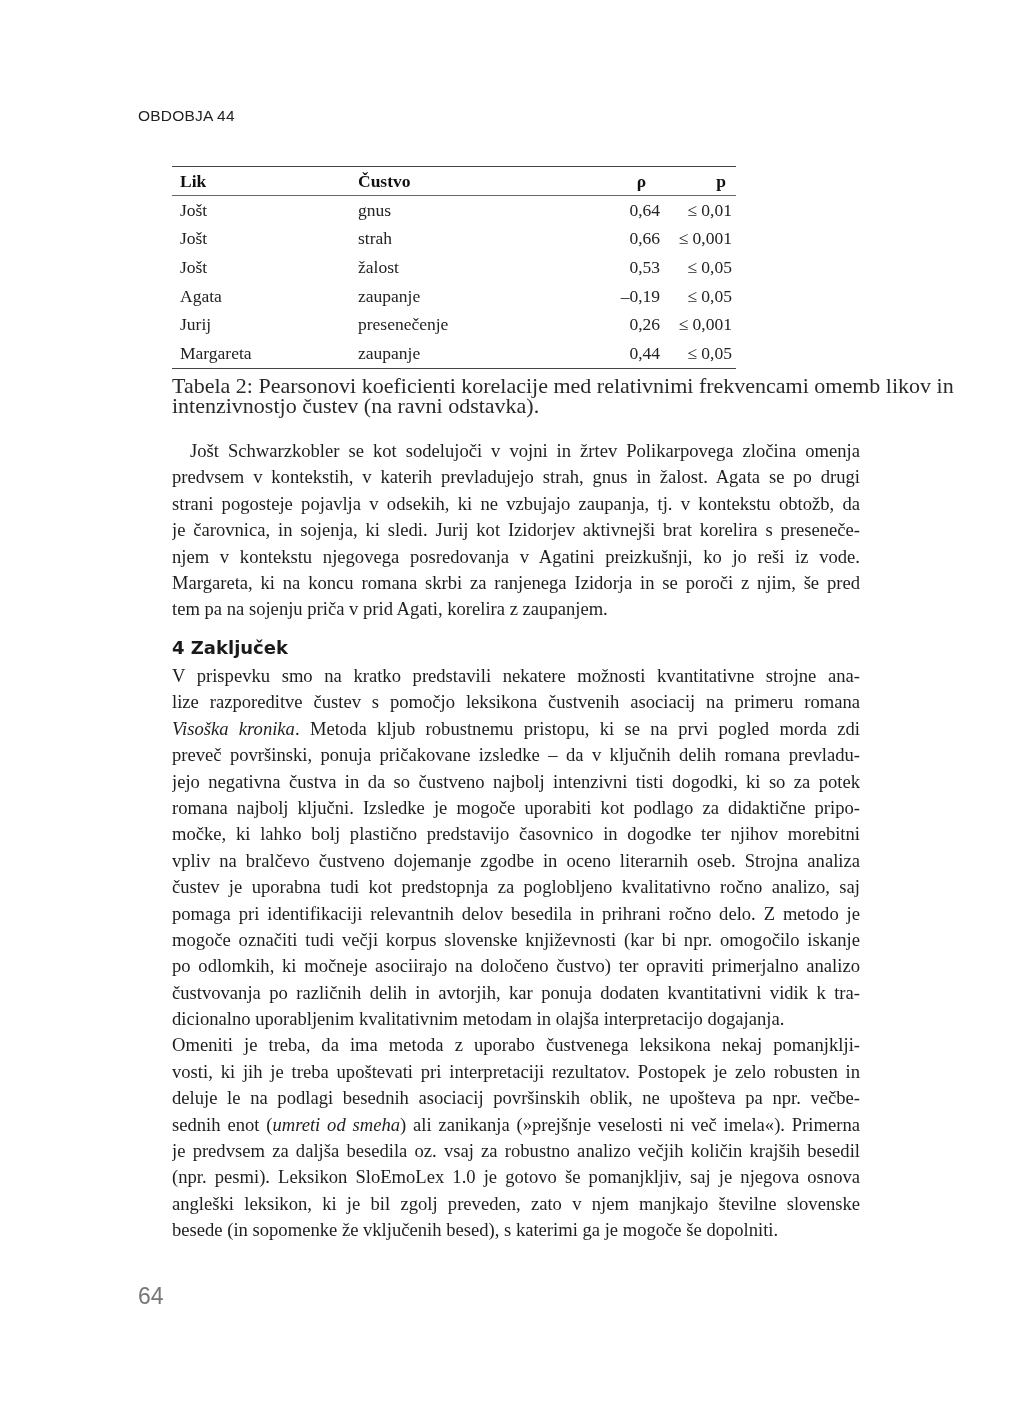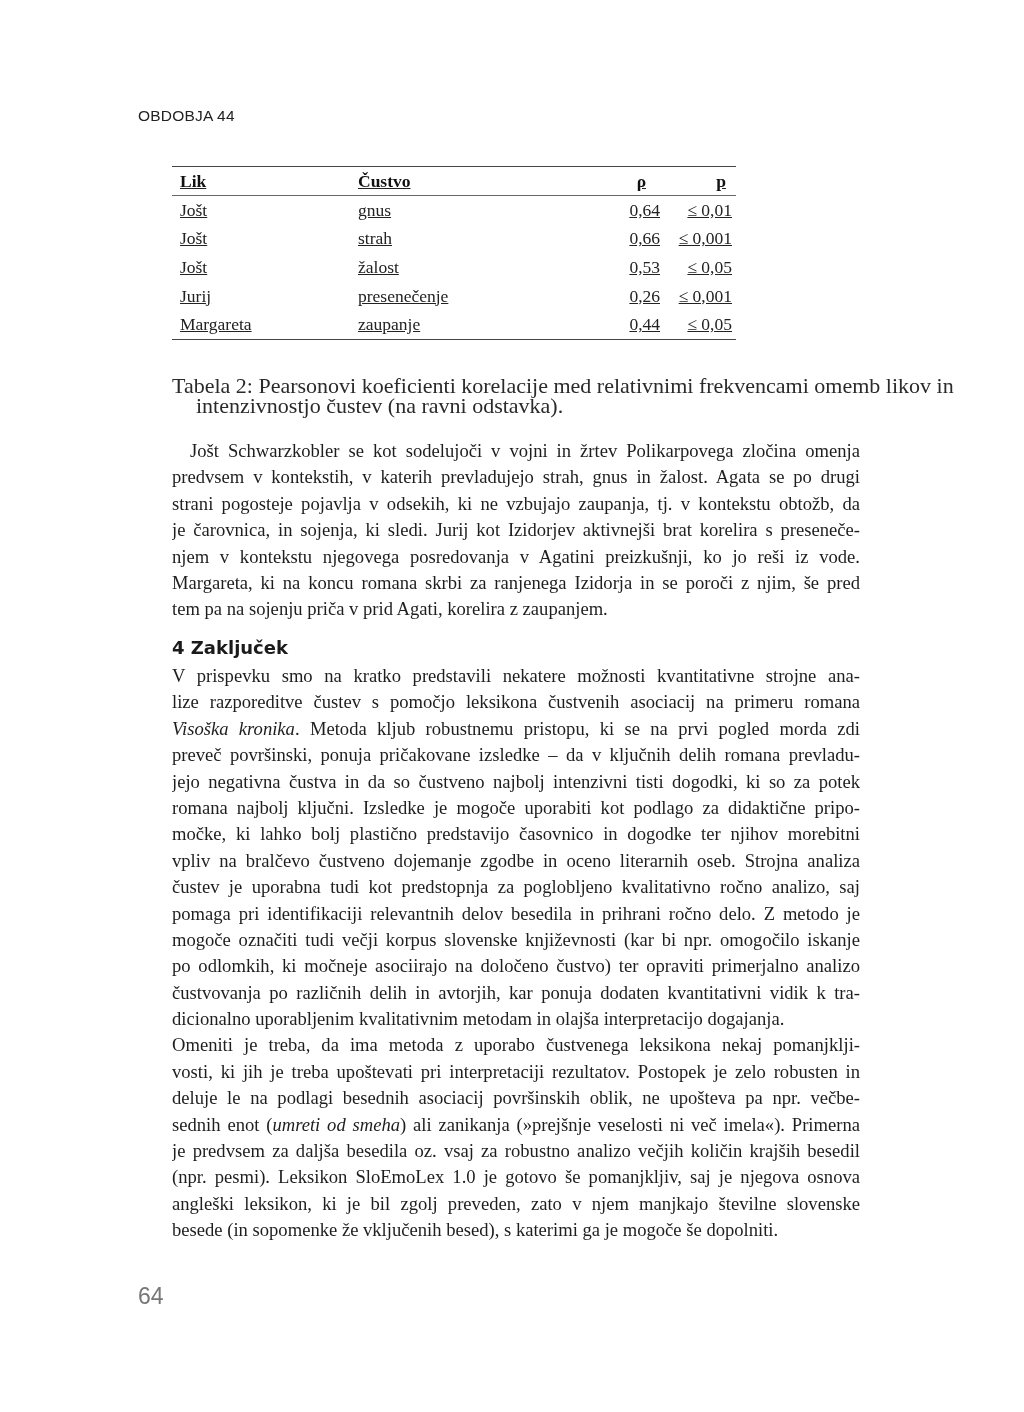--- a/index.html
+++ b/index.html
@@ -3,35 +3,35 @@
 <meta charset="utf-8">
 <style>
   html, body { margin: 0; padding: 0; background: #ffffff; }
   body { width: 1024px; height: 1412px; position: relative; overflow: hidden; color: #1a1a1a; }
   .running-head {
     position: absolute; left: 138px; top: 107px;
     font-family: "Liberation Sans", sans-serif; font-size: 15.5px; letter-spacing: 0.2px; color: #222; text-align: center;
   }
   .table-wrap { position: absolute; left: 172px; top: 166px; width: 564px; }
   table { width: 100%; border-collapse: collapse; font-family: "Liberation Serif", serif; font-size: 17.5px; color: #222; }
-  table { border-top: 1.5px solid #444; border-bottom: 1.5px solid #444; text-decoration: underline; }
+  table { border-top: 1.5px solid #444; border-bottom: 1.5px solid #444; }
   th { font-weight: bold; text-align: left; height: 28px; padding: 0 0 0 8px; border-bottom: 1px solid #666; color: #111; }
   td { height: 28.6px; padding: 0 0 0 8px; }
   .c-lik { width: 170px; }
   .c-custvo { width: 185px; margin-top: 31px; }
   .c-rho { width: 95px; text-align: right; padding-right: 0; }
   .c-p { text-align: right; padding-right: 4px; }
   th.c-rho { text-align: right; padding-right: 14px; }
   th.c-p { text-align: right; padding-right: 10px; }
   .caption {
     position: absolute; left: 172px; top: 376px; width: 688px;
     font-family: "Liberation Serif", serif; font-size: 22px; line-height: 20px; color: #2a2a2a;
   }
   .caption .line { display: block; text-align: justify; text-align-last: justify; white-space: nowrap; }
-  .caption .line.last { text-align-last: left; margin-left: 24px; }
+  .caption .line.last { text-align-last: left; }
   .body-text {
     position: absolute; left: 172px; width: 688px;
     font-family: "Liberation Serif", serif; font-size: 18.6px; color: #1e1e1e;
   }
   .body-text .line { display: block; height: 26.4px; line-height: 26.4px; text-align: justify; text-align-last: justify; white-space: nowrap; overflow: hidden; }
   .body-text .line.last { text-align-last: left; }
   .heading {
     position: absolute; left: 172px; top: 637px;
     font-family: "DejaVu Sans", sans-serif; font-weight: bold; font-size: 18px; color: #1a1a1a;
   }
@@ -66,20 +66,26 @@
         <tr>
           <td class="c-lik">Jošt</td>
           <td class="c-custvo">strah</td>
           <td class="c-rho">0,66</td>
           <td class="c-p">≤ 0,001</td>
         </tr>
         <tr>
           <td class="c-lik">Jošt</td>
           <td class="c-custvo">žalost</td>
           <td class="c-rho">0,53</td>
+          <td class="c-p">≤ 0,05</td>
+        </tr>
+        <tr>
+          <td class="c-lik">Agata</td>
+          <td class="c-custvo">zaupanje</td>
+          <td class="c-rho">–0,19</td>
           <td class="c-p">≤ 0,05</td>
         </tr>
         <tr>
           <td class="c-lik">Jurij</td>
           <td class="c-custvo">presenečenje</td>
           <td class="c-rho">0,26</td>
           <td class="c-p">≤ 0,001</td>
         </tr>
         <tr>
           <td class="c-lik">Margareta</td>

